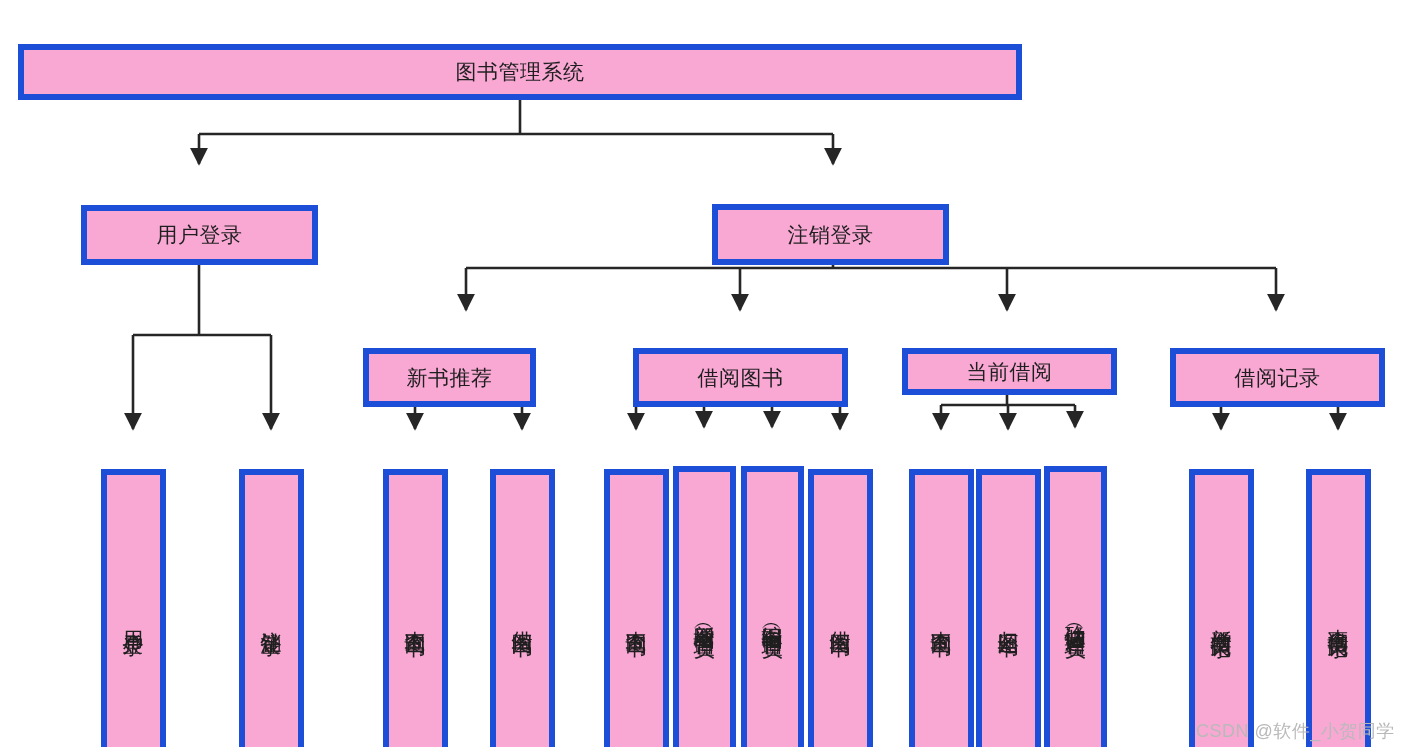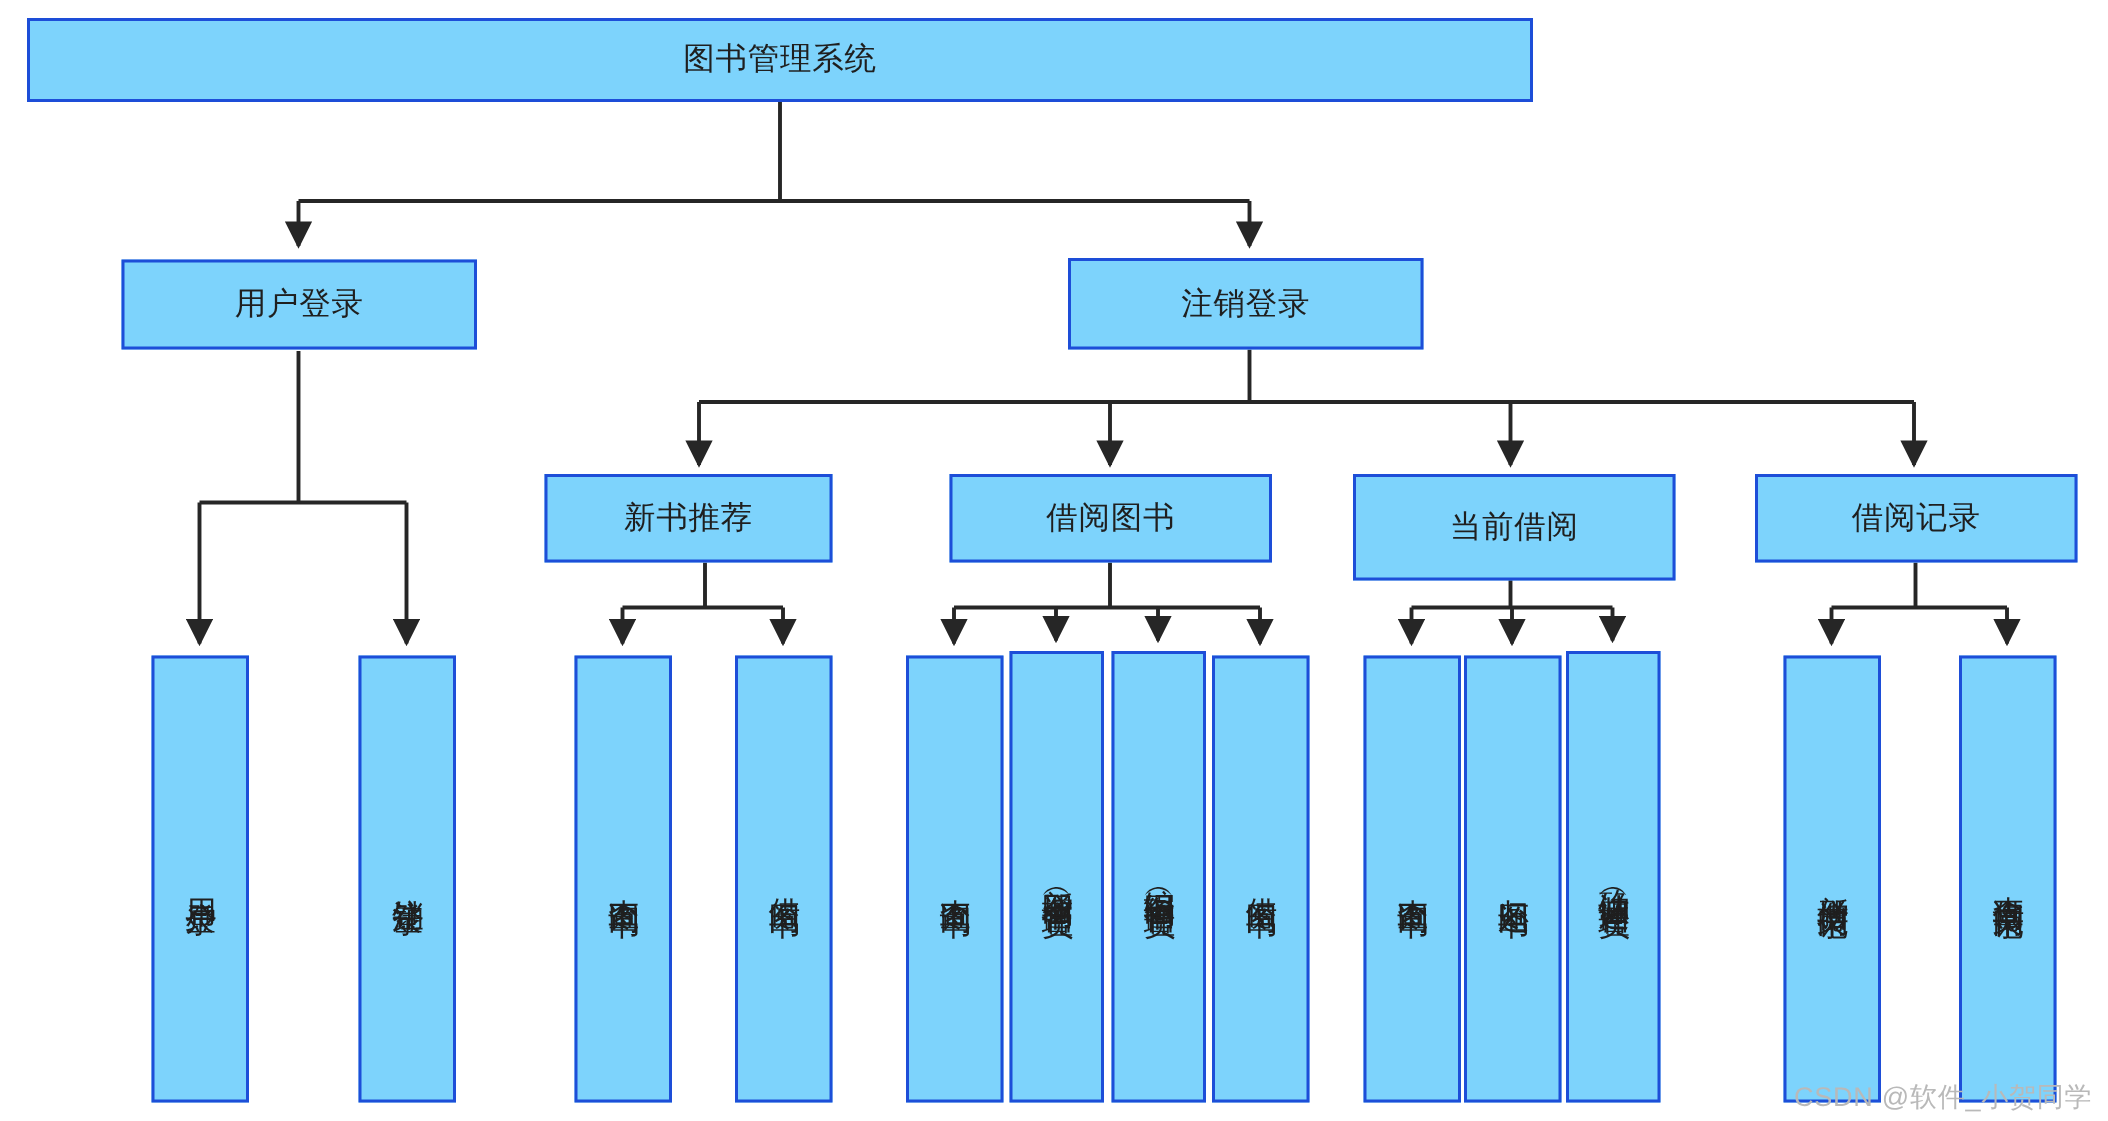--- a/index.html
+++ b/index.html
@@ -23,26 +23,27 @@
     position: absolute;
     left: 0;
     top: 0;
     width: 1405px;
     height: 747px;
     pointer-events: none;
   }
   .node {
     position: absolute;
     box-sizing: border-box;
-    background: #7dd3fc;
-    border: 2px solid #1d4ed8;
+    background: #f9a8d4;
+    border: 6px solid #1d4ed8;
     display: flex;
     align-items: center;
     justify-content: center;
     z-index: 2;
+    margin-top: 32px;
   }
   .node-label {
     text-align: center;
     color: #1f1f1f;
     line-height: 1.12;
     white-space: pre;
   }
   
   .node.horiz .node-label {
     font-size: 21px;
@@ -132,29 +133,29 @@
   </div>
 
   <div class="node horiz" style="left:81px; top:173px; width:237px; height:60px;">
     <span class="node-label">用户登录</span>
   </div>
 
   <div class="node horiz" style="left:712px; top:172px; width:237px; height:61px;">
     <span class="node-label">注销登录</span>
   </div>
 
-  <div class="node horiz" style="left:363px; top:316px; width:192px; height:59px;">
+  <div class="node horiz" style="left:363px; top:316px; width:173px; height:59px;">
     <span class="node-label">新书推荐</span>
   </div>
 
   <div class="node horiz" style="left:633px; top:316px; width:215px; height:59px;">
     <span class="node-label">借阅图书</span>
   </div>
 
-  <div class="node horiz" style="left:902px; top:316px; width:215px; height:71px;">
+  <div class="node horiz" style="left:902px; top:316px; width:215px; height:47px;">
     <span class="node-label">当前借阅</span>
   </div>
 
   <div class="node horiz" style="left:1170px; top:316px; width:215px; height:59px;">
     <span class="node-label">借阅记录</span>
   </div>
 
   <div class="node vert" style="left:101px; top:437px; width:65px; height:298px;">
     <span class="node-label">用户登录</span>
   </div>

